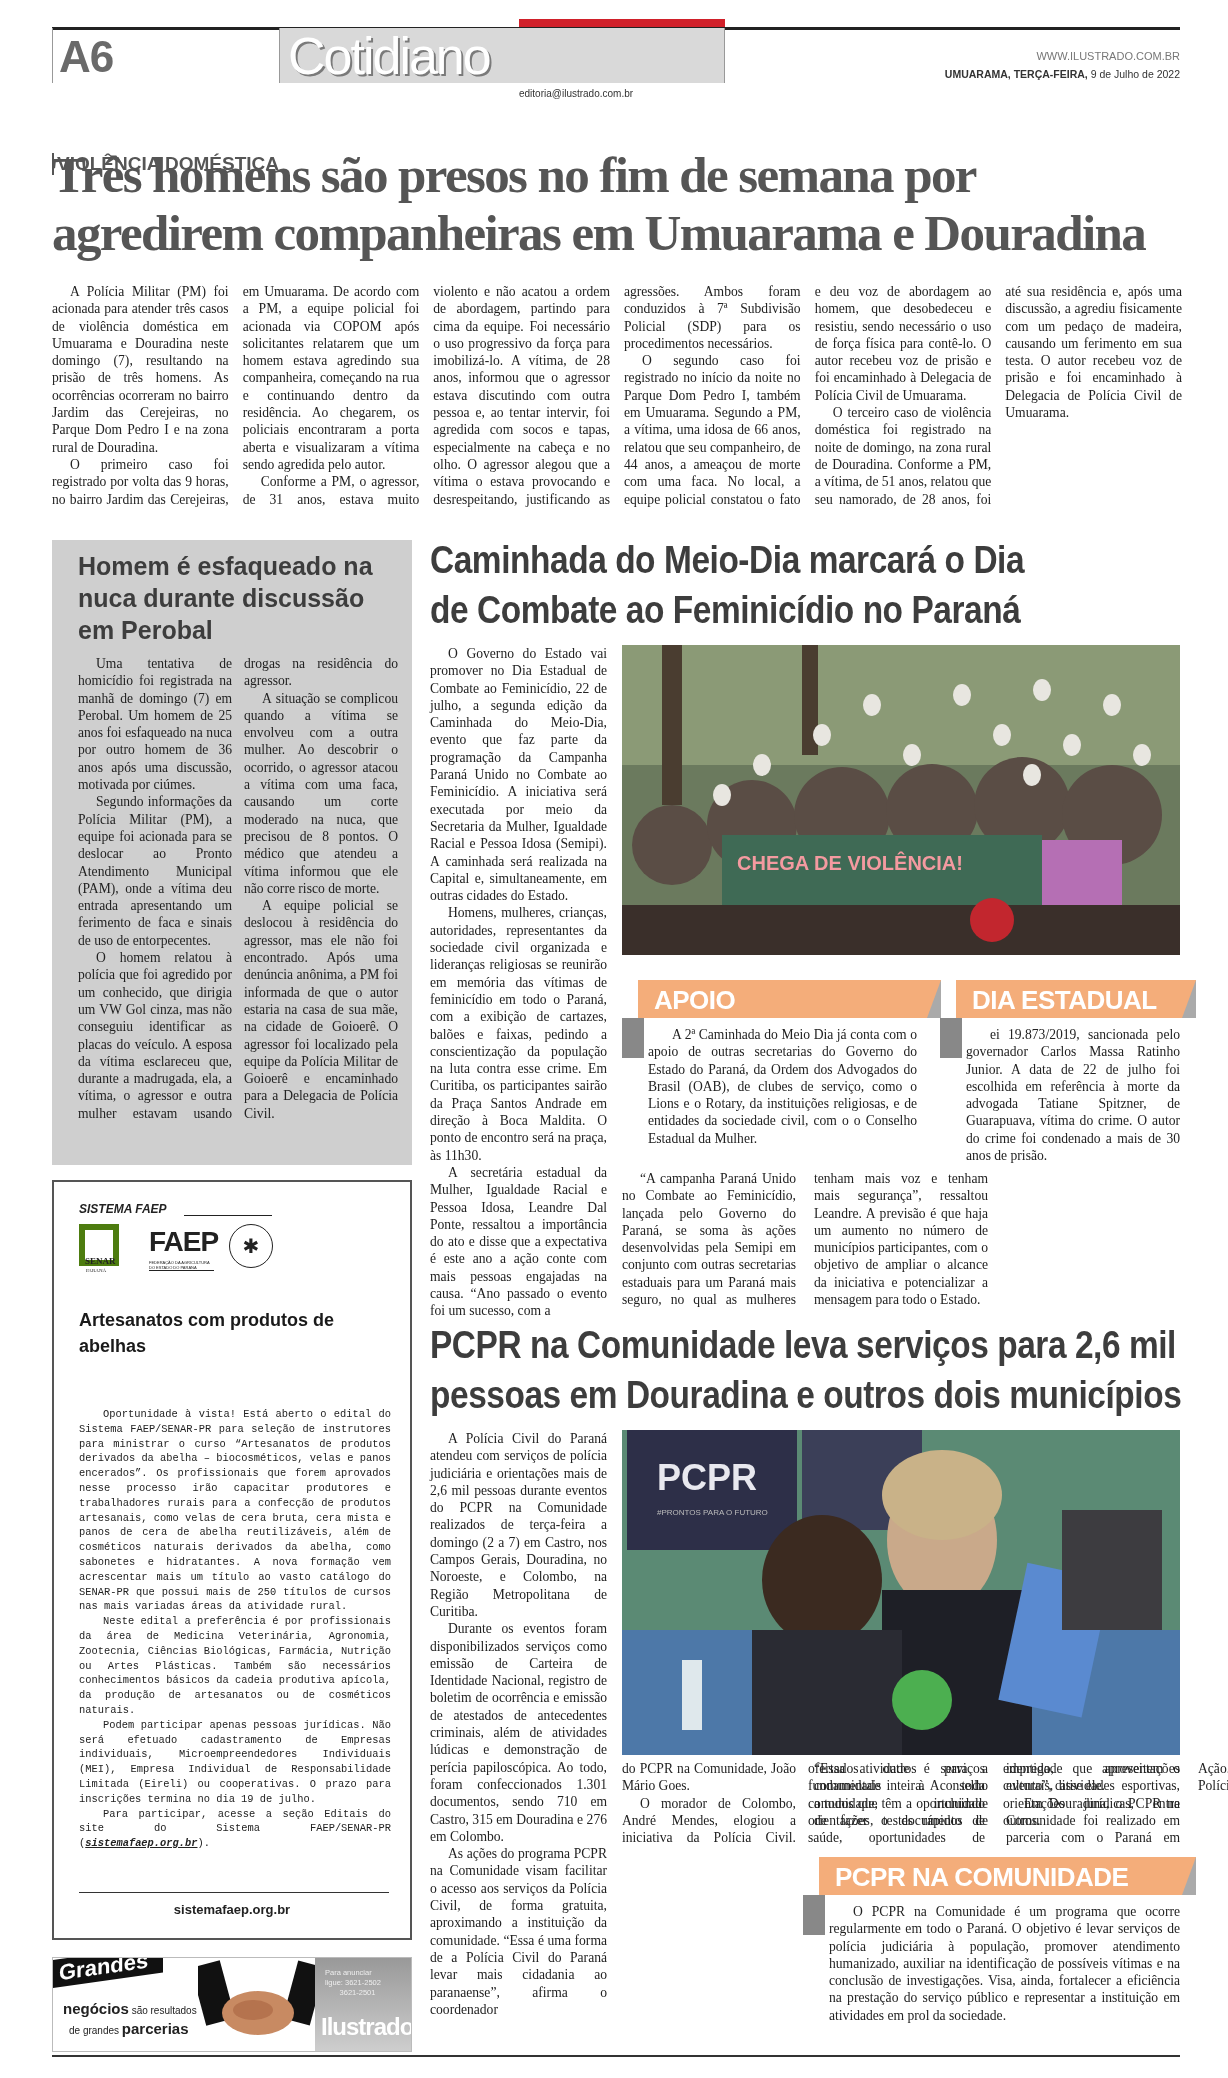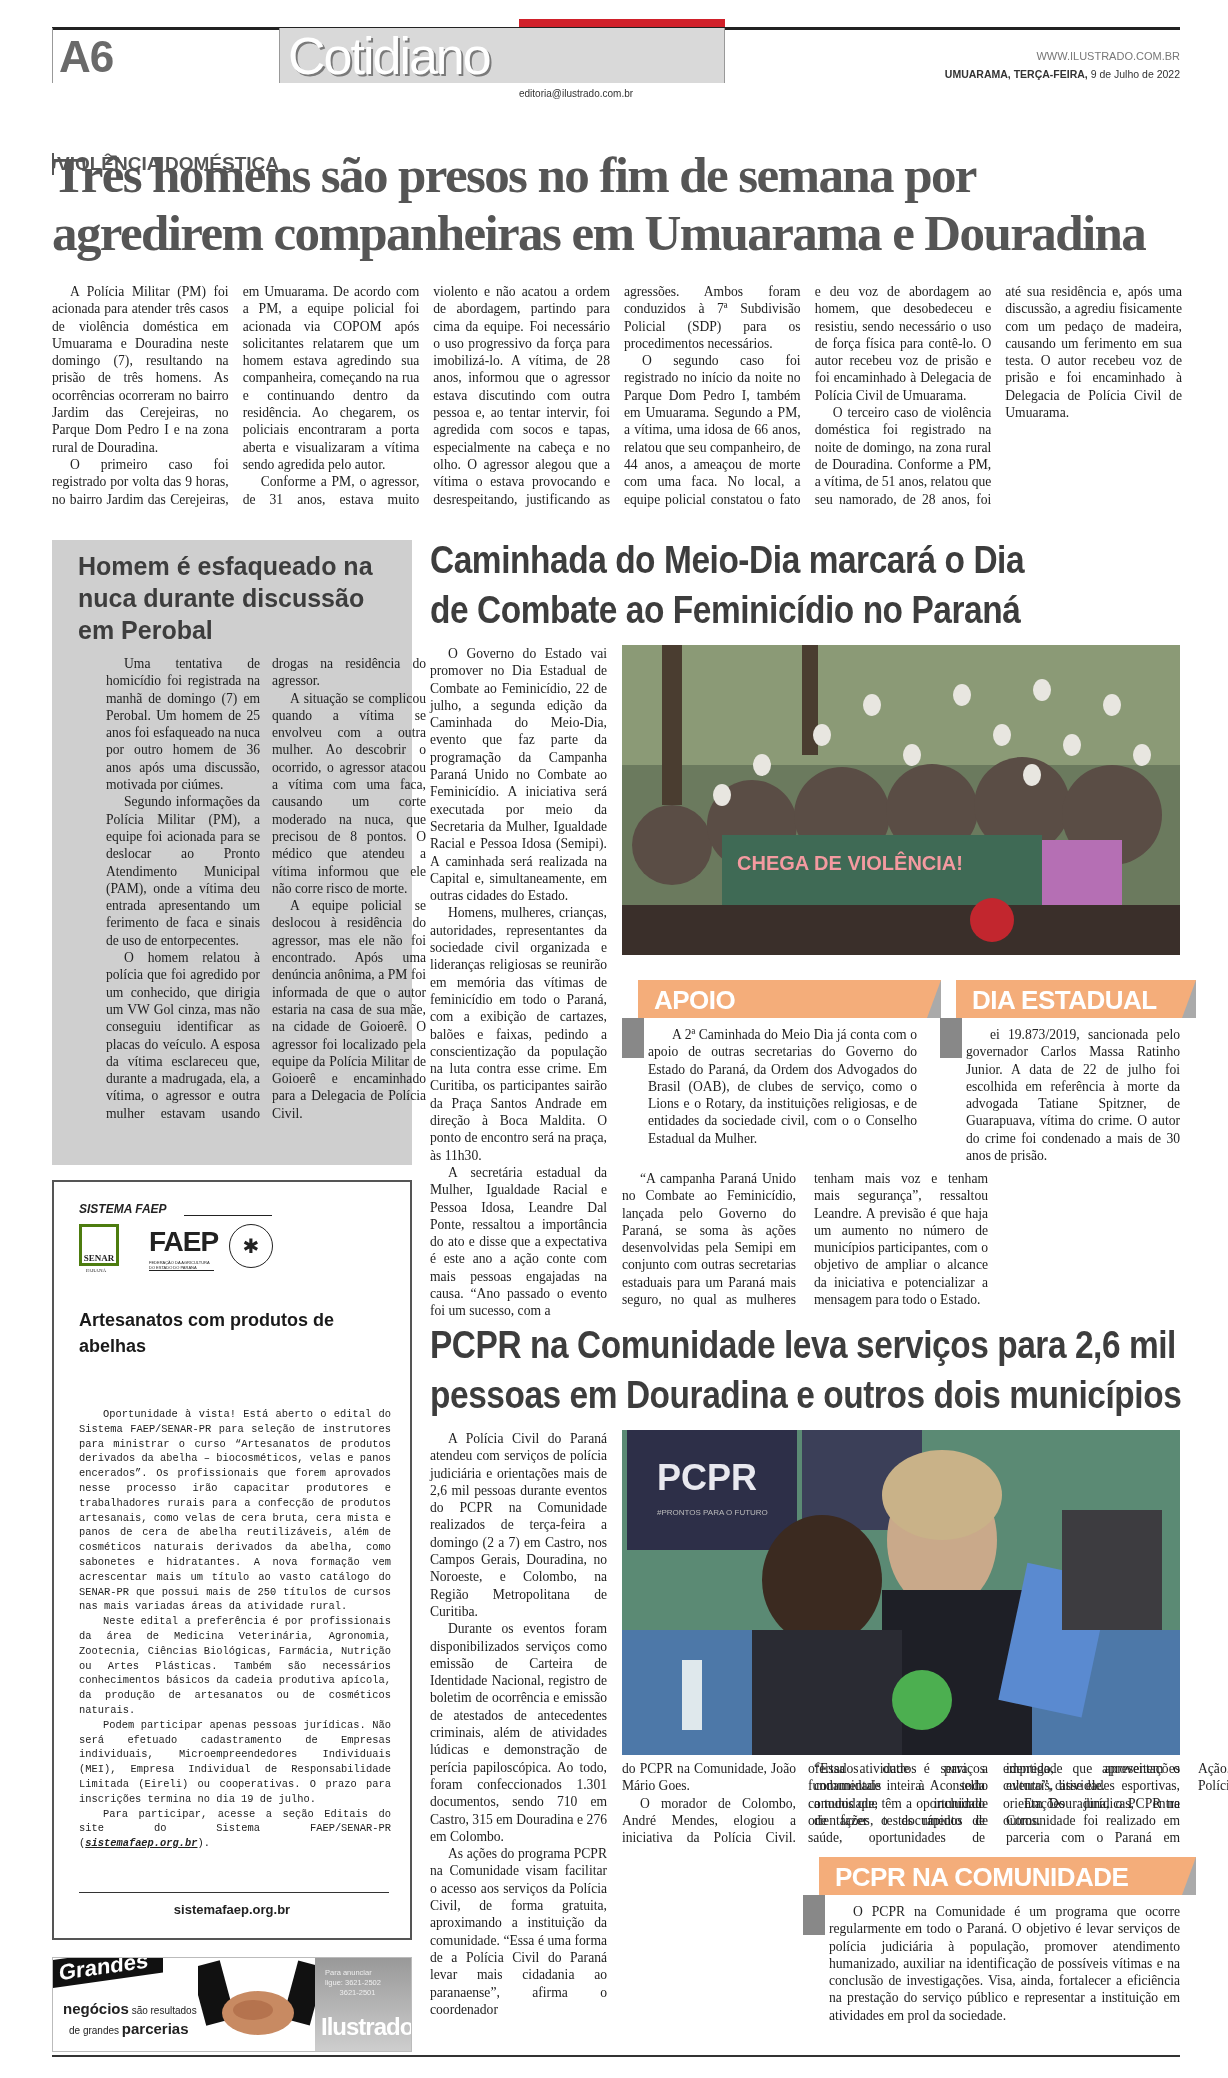--- a/index.html
+++ b/index.html
@@ -22,38 +22,38 @@
   .main-head { left: 52px; top: 146px; width: 1140px; font-family: "Liberation Serif", serif; font-weight: bold; font-size: 51px; line-height: 58px; color: #555; letter-spacing: -1.6px; }
 
   
   .col { font-family: Liberation Serif, serif; font-size: 13.6px; line-height: 17.3px; text-align: justify; color: #222; hyphens: manual; }
   .col p { text-indent: 18px; }
   .cols6 { left: 52px; top: 283px; width: 1130px; column-count: 6; column-gap: 14px; height: 225px; column-fill: auto; }
 
   
   .sidebar { left: 52px; top: 540px; width: 360px; height: 625px; background: #cfcfcf; }
   .sidebar-head { position: absolute; left: 26px; top: 10px; width: 320px; font-family: "Liberation Sans", sans-serif; font-weight: bold; font-size: 25px; line-height: 32px; color: #3d3d3d; }
-  .sidebar-body { position: absolute; left: 26px; top: 115px; width: 320px; height: 500px; column-count: 2; column-gap: 12px; column-fill: auto; font-size: 13.6px; line-height: 17.3px; margin-left: 28px; }
+  .sidebar-body { position: absolute; left: 26px; top: 115px; width: 320px; height: 500px; column-count: 2; column-gap: 12px; column-fill: auto; font-size: 13.6px; line-height: 17.3px; }
 
   .head2 { font-family: "Liberation Sans", sans-serif; font-weight: bold; font-size: 38px; line-height: 50px; color: #3d3d3d; letter-spacing: -0.5px; transform: scaleX(0.88); transform-origin: left top; white-space: nowrap; }
 
   .photo { overflow: hidden; }
   .photo svg { display: block; width: 100%; height: 100%; }
 
   .infobox-head { position: absolute; left: 0; top: 0; height: 38px; background: #f4ad7a; color: #fff; font-family: "Liberation Sans", sans-serif; font-weight: bold; font-size: 26px; line-height: 40px; padding-left: 16px; letter-spacing: -0.5px; margin-left: 16px; }
   .infobox-head::after { content: ""; position: absolute; right: 0; top: 0; width: 0; height: 0; border-style: solid; border-width: 0 0 38px 14px; border-color: transparent transparent #aaa transparent; }
   .infobox-flag { position: absolute; left: 0; top: 38px; width: 22px; height: 40px; background: #888; clip-path: polygon(0 0, 100% 0, 100% 100%, 60% 50%, 100% 100%, 0 100%); }
   .infobox-body { position: absolute; font-family: "Liberation Serif", serif; font-size: 13.6px; line-height: 17.3px; text-align: justify; }
   .infobox-body p { text-indent: 24px; }
 
   
   .faep { left: 52px; top: 1180px; width: 360px; height: 760px; border: 2px solid #555; background: #fff; }
   .faep-brand { position: absolute; left: 25px; top: 20px; font-family: "Liberation Sans", sans-serif; font-weight: bold; font-style: italic; font-size: 12px; }
   .faep-brand-line { position: absolute; left: 130px; top: 33px; width: 88px; height: 1px; background: #222; }
-  .logo-senar { position: absolute; left: 25px; top: 42px; width: 40px; height: 42px; border: 3px solid #4d7c0f; font-size: 9px; font-family: "Liberation Serif", serif; font-weight: bold; text-align: center; padding-top: 26px; }
+  .logo-senar { position: absolute; left: 25px; top: 42px; width: 40px; height: 42px; border: 6px solid #4d7c0f; font-size: 9px; font-family: "Liberation Serif", serif; font-weight: bold; text-align: center; padding-top: 26px; }
   .logo-senar-sub { position: absolute; left: 32px; top: 86px; font-size: 5px; font-family: "Liberation Serif", serif; }
   .logo-faep { position: absolute; left: 95px; top: 44px; font-family: "Liberation Sans", sans-serif; font-weight: bold; font-size: 28px; letter-spacing: -1px; }
   .logo-faep-sub { position: absolute; left: 95px; top: 78px; font-size: 4px; width: 65px; font-family: "Liberation Sans", sans-serif; border-bottom: 1px solid #222; }
   .logo-sind { position: absolute; left: 175px; top: 42px; width: 44px; height: 44px; border: 1.5px solid #222; border-radius: 50%; text-align: center; font-size: 20px; line-height: 42px; }
   .faep-title { position: absolute; left: 25px; top: 125px; width: 300px; font-family: "Liberation Sans", sans-serif; font-weight: bold; font-size: 18px; line-height: 26px; color: #1a1a1a; }
   .faep-body { position: absolute; left: 25px; top: 225px; width: 312px; font-family: "Liberation Sans", sans-serif; font-size: 10.4px; line-height: 14.8px; text-align: justify; color: #222; }
   .faep-body p { text-indent: 24px; font-family: Liberation Mono, monospace; }
   .faep-body a { font-weight: bold; font-style: italic; text-decoration: underline; color: #222; }
   .faep-foot-line { position: absolute; left: 25px; top: 710px; width: 310px; height: 1px; background: #333; }
   .faep-foot { position: absolute; left: 0; top: 720px; width: 356px; text-align: center; font-family: "Liberation Sans", sans-serif; font-weight: bold; font-size: 13px; }

